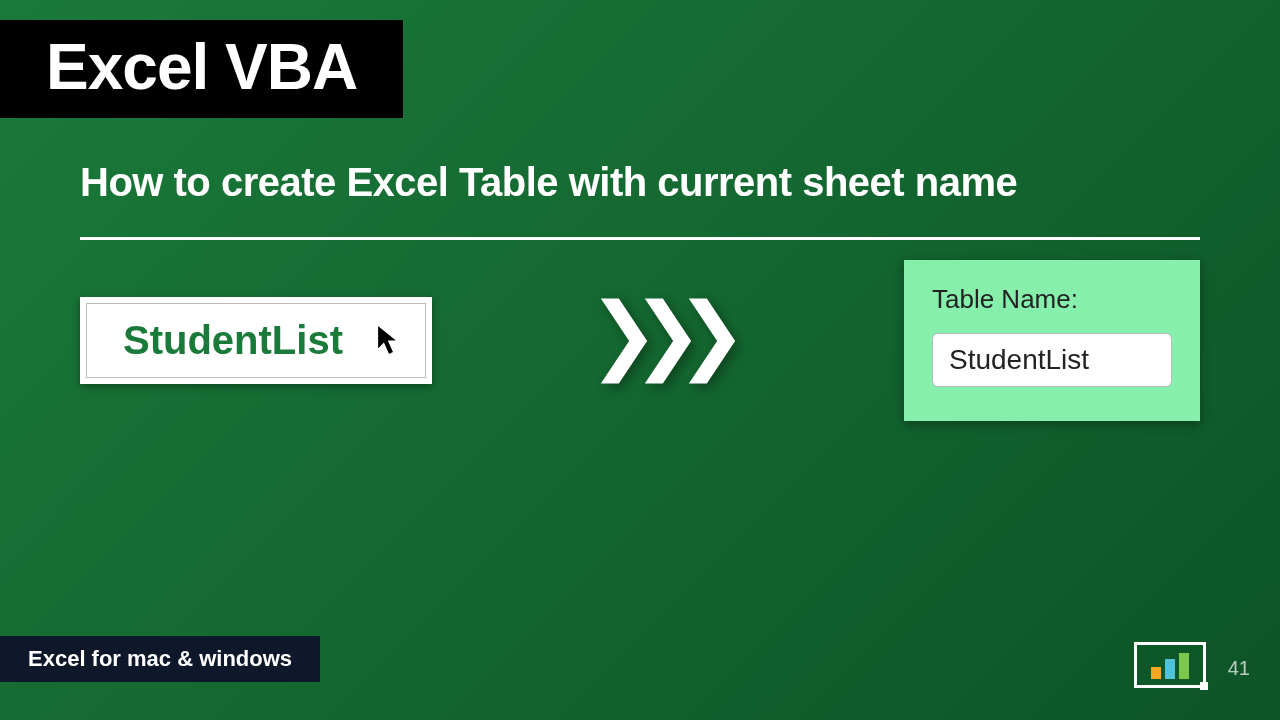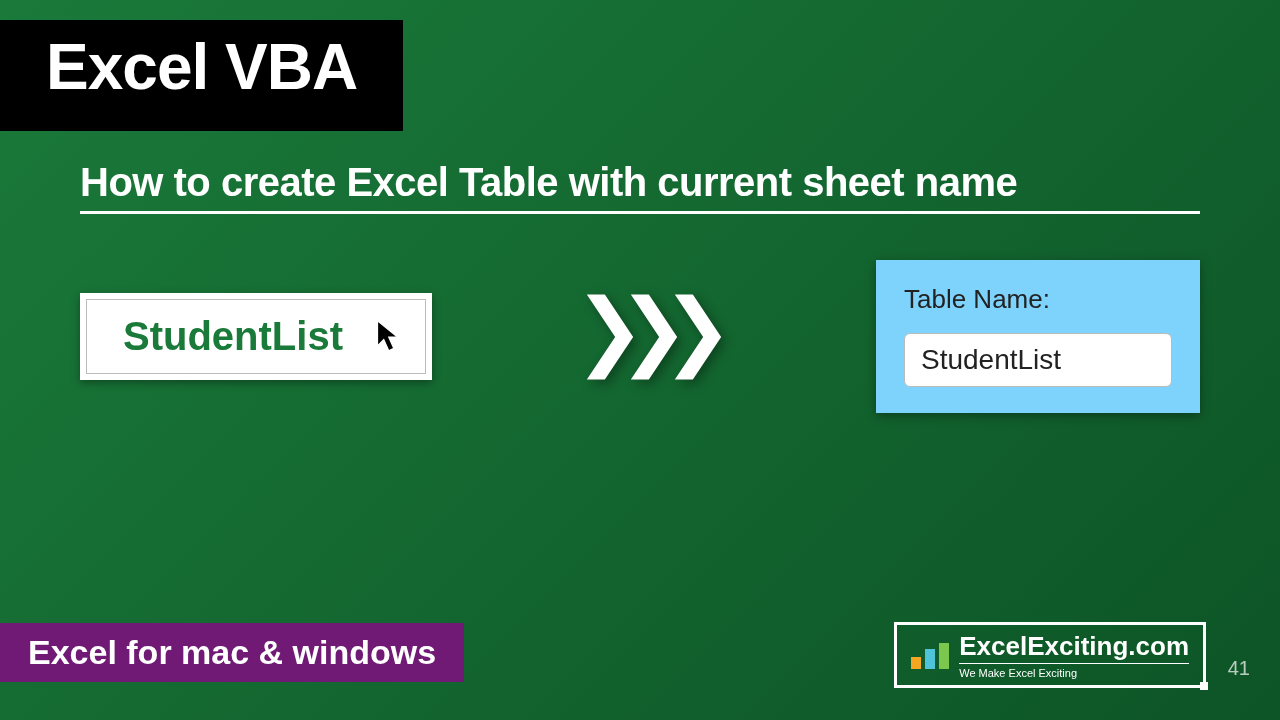--- a/index.html
+++ b/index.html
@@ -9,36 +9,36 @@
     background: linear-gradient(135deg, #1a7a3a 0%, #0d5426 100%);
     font-family: -apple-system, BlinkMacSystemFont, "Segoe UI", Arial, sans-serif;
     position: relative;
     overflow: hidden;
   }
   .title-badge {
     background: #000;
     color: #fff;
     font-weight: 800;
     font-size: 64px;
-    padding: 10px 46px 27px 46px;
+    padding: 10px 46px 14px 46px;
     display: inline-block;
     position: absolute;
     top: 20px;
     left: 0;
     letter-spacing: -1px;
   }
   .subtitle {
     position: absolute;
     top: 160px;
     left: 80px;
     right: 80px;
     color: #fff;
     font-weight: 700;
     font-size: 40px;
-    padding-bottom: 6px;
+    padding-bottom: 32px;
     border-bottom: 3px solid #fff;
     letter-spacing: -0.5px;
   }
   .content-row {
     position: absolute;
     top: 260px;
     left: 80px;
     right: 80px;
     display: flex;
     align-items: center;
@@ -68,24 +68,24 @@
     transform: translateY(-45%);
   }
   .chevrons {
     display: flex;
     gap: -8px;
     filter: drop-shadow(4px 4px 6px rgba(0,0,0,0.35));
   }
   .chevrons svg { margin-left: -14px; }
   .chevrons svg:first-child { margin-left: 0; }
   .panel {
-    background: #7dd3fc;
-    padding: 24px 28px 4px 28px;
+    background: #86efac;
+    padding: 24px 28px 12px 28px;
     box-shadow: 0 3px 10px rgba(0,0,0,0.35);
-    width: 324px;
+    width: 296px;
   }
   .panel-label {
     font-size: 26px;
     color: #222;
     margin-bottom: 18px;
   }
   .panel-input {
     background: #fff;
     border: 1px solid #bbb;
     border-radius: 6px;
@@ -97,24 +97,24 @@
   }
   .panel-footer {
     text-align: center;
     font-size: 24px;
     color: #555;
   }
   .platform-badge {
     position: absolute;
     bottom: 38px;
     left: 0;
-    background: #701a75;
+    background: #0f172a;
     color: #fff;
     font-weight: 700;
-    font-size: 34px;
+    font-size: 22px;
     padding: 10px 28px;
   }
   .brand-box {
     position: absolute;
     bottom: 32px;
     right: 74px;
     border: 3px solid #fff;
     padding: 8px 14px 6px 14px;
     color: #fff;
     display: flex;
@@ -196,20 +196,16 @@
 <div class="platform-badge">
   <span>Excel for mac &amp; windows</span>
 </div>
 
 <div class="brand-box">
   <div class="brand-bars">
     <span class="bar1"></span>
       <span class="bar2"></span>
       <span class="bar3"></span>
   </div>
-  <div class="brand-text-wrap">
-    <span class="brand-name">ExcelExciting.com</span>
-    <span class="brand-tag">We Make Excel Exciting</span>
-  </div>
   <div class="brand-square"></div>
 </div>
 
 <div class="page-num">41</div>
 
 </body></html>

